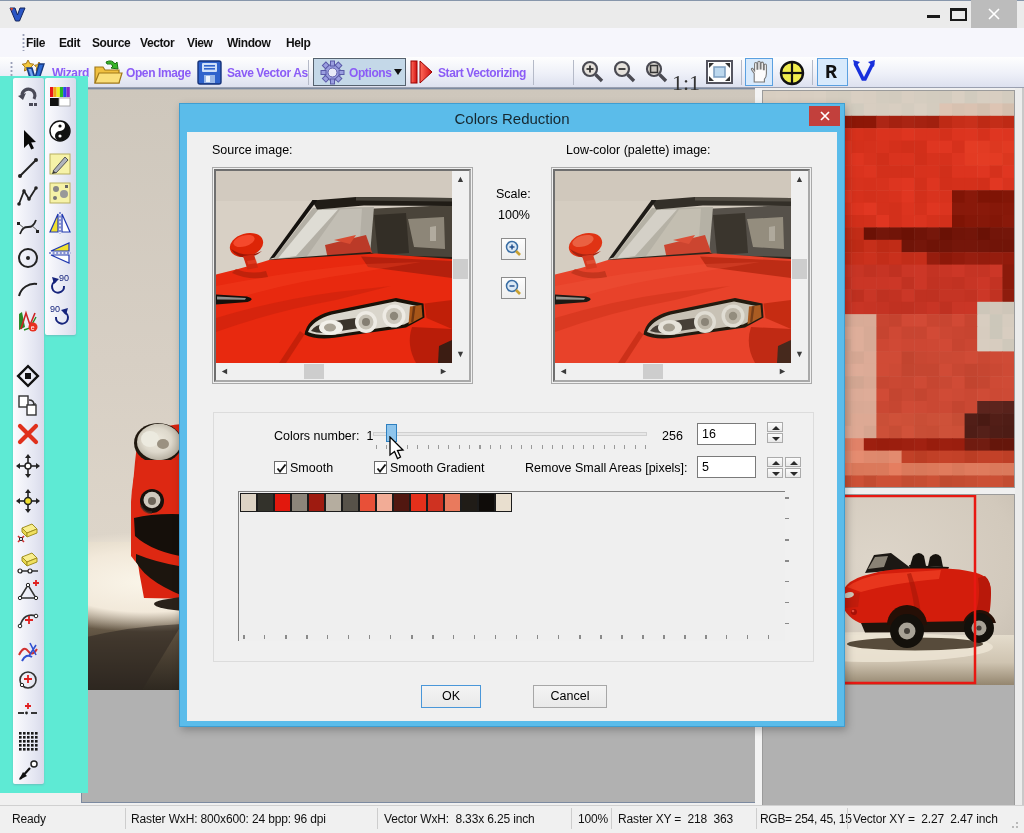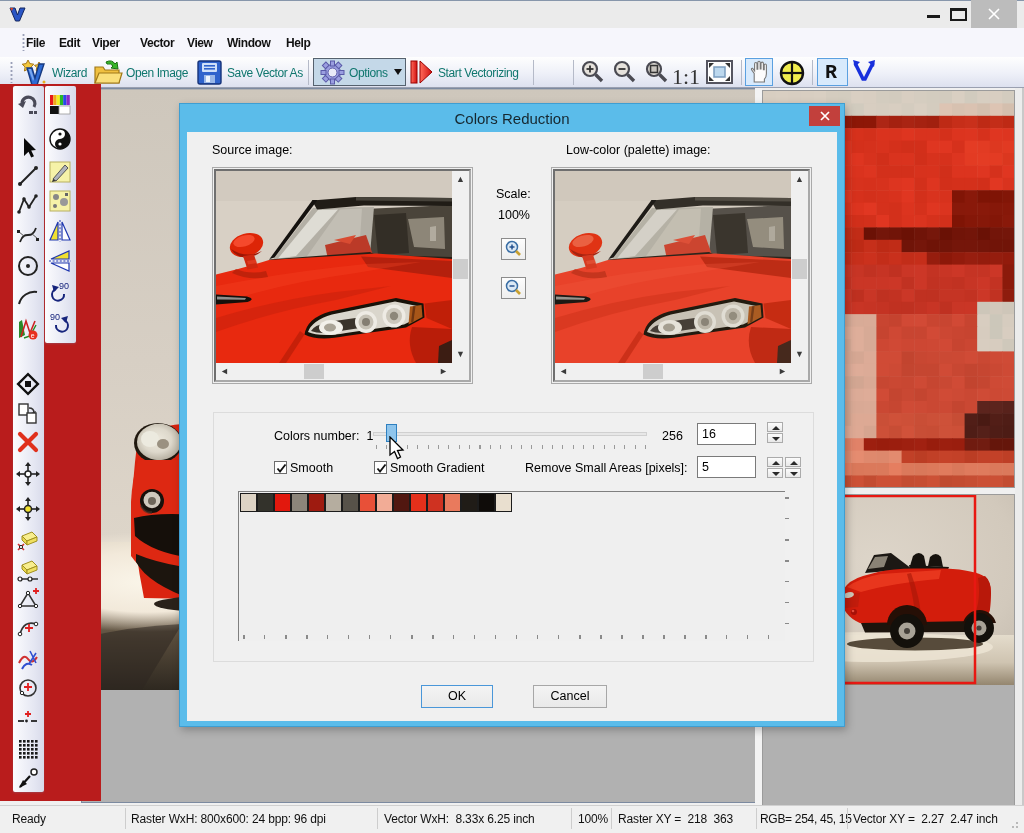--- a/index.html
+++ b/index.html
@@ -8,25 +8,25 @@
 #titlebar{left:0;top:0;width:1024px;height:28px;background:#ebebeb;border-top:1px solid #8796ab}
 #title-text{left:0;top:6px;width:1024px;text-align:center;font-size:14px;color:#1c1c1c}
 #btn-min{left:927px;top:15px;width:13px;height:3px;background:#1a1a1a}
 #btn-max{left:950px;top:8px;width:17px;height:13px;border:2px solid #1a1a1a;border-top-width:3px}
 #btn-close{left:971px;top:0;width:46px;height:28px;background:#bcbcbc;color:#fff;text-align:center;font-size:15px;line-height:26px}
 
 #menubar{left:0;top:28px;width:1024px;height:29px;background:#f6f6fc}
 .menuitem{position:absolute;top:36px;font-size:12px;color:#111;font-weight:700;letter-spacing:-.4px}
 
 #toolbar{left:0;top:57px;width:1024px;height:31px;background:linear-gradient(#fefefe,#eef0f8 55%,#dde1ef);border-bottom:1px solid #9aa0b0}
-.tbtext{position:absolute;top:66px;font-size:12px;color:#0f766e;font-weight:400;letter-spacing:-.4px}
+.tbtext{position:absolute;top:66px;font-size:12px;color:#8b5cf6;font-weight:700;letter-spacing:-.4px}
 .tbsep{position:absolute;top:60px;width:1px;height:25px;background:#b5bac8}
 .grip{position:absolute;width:3px;background-image:radial-gradient(circle at 1.5px 2px,#9aa0b8 1px,transparent 1.2px);background-size:3px 4px}
 
-#dock{left:0;top:84px;width:101px;height:717px;background:#b91c1c}
+#dock{left:0;top:76px;width:88px;height:717px;background:#5eead4}
 .vstrip{position:absolute;width:31px;border-radius:2px;background:linear-gradient(90deg,#fcfcfe,#e4e6f2 70%,#d8daea);box-shadow:0 1px 2px rgba(120,120,150,.35)}
 
 #canvas{left:81px;top:88px;width:674px;height:715px;background:#b1b1b1;border:1px solid #7c8aa0;border-right:none}
 #photo{left:0;top:1px;width:673px;height:600px}
 #divider{left:755px;top:88px;width:7px;height:717px;background:#f3f3f3}
 #rightpanel{left:762px;top:88px;width:253px;height:717px;background:#f0f0f0}
 #mag{left:0;top:2px;width:253px;height:398px;border:1px solid #9b9b9b;background:#d6cec1}
 #overview{left:0;top:406px;width:253px;height:311px;border:1px solid #9b9b9b;background:#b1b1b1}
 #rightmargin{left:1015px;top:88px;width:9px;height:717px;background:#ececec;border-right:2px solid #c9c9c9}
 
@@ -50,21 +50,21 @@
 .cb{position:absolute;width:13px;height:13px;background:#fff;border:1px solid #6d6d6d}
 .cb svg{position:absolute;left:0px;top:0px}
 .input{position:absolute;background:#fff;border:1px solid #7a7a7a;font-size:12.5px;color:#000;padding:3px 0 0 4px}
 .spin{position:absolute;width:16px;height:21px}
 .spin .up,.spin .dn{position:absolute;left:0;width:16px;height:10px;background:linear-gradient(#fcfcfc,#e8e8e8);border:1px solid #ababab}
 .spin .up{top:0}.spin .dn{top:11px}
 .spin i{position:absolute;left:4px;width:0;height:0;border-left:4px solid transparent;border-right:4px solid transparent}
 .spin .up i{top:3px;border-bottom:4px solid #2a2a2a}
 .spin .dn i{top:3px;border-top:4px solid #2a2a2a}
 .btn{position:absolute;height:23px;background:linear-gradient(#f4f4f4,#e9e9e9);font-size:12.5px;text-align:center;line-height:21px;color:#000}
-#ok{border:1px solid #4a97d9;width:72px}
+#ok{border:1px solid #4a97d9;width:60px}
 #cancel{border:1px solid #a7a7a7;width:74px}
 .swatch{position:absolute;width:17px;height:19px;border:1px solid #1c1c1c}
 </style></head>
 <body>
 <div id="app">
 
 <div class="abs" id="canvas">
       <svg class="abs" id="photo" viewBox="0 0 673 600" preserveAspectRatio="none">
 <defs>
 <linearGradient id="pbg" x1="0" y1="0" x2="0" y2="1">
@@ -825,21 +825,21 @@
 <div class="abs" id="btn-min"></div>
 <div class="abs" id="btn-max"></div>
 <div class="abs" id="btn-close"><svg width="12" height="12" viewBox="0 0 12 12" style="margin-top:8px">
         <path d="M1,1 L11,11 M11,1 L1,11" stroke="#fff" stroke-width="1.6"></path>
       </svg></div>
 
 <div class="abs" id="menubar"></div>
 <div class="abs grip" style="left:22px;top:33px;height:18px"></div>
 <div class="menuitem" style="left:26px">File</div>
 <div class="menuitem" style="left:59px">Edit</div>
-<div class="menuitem" style="left:92px">Viper</div>
+<div class="menuitem" style="left:92px">Source</div>
 <div class="menuitem" style="left:140px">Vector</div>
 <div class="menuitem" style="left:187px">View</div>
 <div class="menuitem" style="left:227px">Window</div>
 <div class="menuitem" style="left:286px">Help</div>
 
 <div class="abs" id="toolbar"></div>
 <div id="tb-items">
       <svg class="abs" style="left:20px;top:58px" width="30" height="28" viewBox="0 0 30 28">
         <path d="M8,2 l1.8,3.6 4,.6 -2.9,2.8 .7,4 -3.6-1.9 -3.6,1.9 .7-4 -2.9-2.8 4-.6 Z" fill="#f5c93c" stroke="#a87818" stroke-width="1"></path>
         <path d="M19,4 l1.4,2.8 3.1,.5 -2.2,2.2 .5,3.1 -2.8-1.5 -2.8,1.5 .5-3.1 -2.2-2.2 3.1-.5 Z" fill="#f5c93c" stroke="#a87818" stroke-width="1"></path>
@@ -907,21 +907,21 @@
       <svg class="abs" style="left:613px;top:60px" width="23" height="23" viewBox="0 0 23 23">
         <circle cx="9" cy="9" r="7" fill="#e6e2dc" stroke="#4a4a52" stroke-width="2.2"></circle>
         <line x1="14.5" y1="14.5" x2="21" y2="21" stroke="#4a4a52" stroke-width="3.4"></line>
         <line x1="5.5" y1="9" x2="12.5" y2="9" stroke="#333" stroke-width="1.8"></line>
       </svg>
       <svg class="abs" style="left:645px;top:60px" width="23" height="23" viewBox="0 0 23 23">
         <circle cx="9" cy="9" r="7" fill="#e6e2dc" stroke="#4a4a52" stroke-width="2.2"></circle>
         <line x1="14.5" y1="14.5" x2="21" y2="21" stroke="#4a4a52" stroke-width="3.4"></line>
         <rect x="5.5" y="5.5" width="7" height="7" fill="#c8c4be" stroke="#333" stroke-width="1.6"></rect>
       </svg>
-      <div class="abs" style="left:672px;top:64px;font-family:'Liberation Serif',serif;font-size:22px;color:#333;letter-spacing:0px">1:1</div>
+      <div class="abs" style="left:672px;top:70px;font-family:'Liberation Serif',serif;font-size:22px;color:#333;letter-spacing:0px">1:1</div>
       <svg class="abs" style="left:706px;top:60px" width="27" height="24" viewBox="0 0 27 24">
         <rect x="1" y="1" width="25" height="22" fill="#fdfdfd" stroke="#55555f" stroke-width="2"></rect>
         <rect x="8" y="7" width="11" height="10" fill="#bcd8ee" stroke="#7a9cbe" stroke-width="1.5"></rect>
         <path d="M3,3 l5,0 -5,5 Z" fill="#333"></path>
         <path d="M24,3 l0,5 -5,-5 Z" fill="#333"></path>
         <path d="M3,21 l0,-5 5,5 Z" fill="#333"></path>
         <path d="M24,21 l-5,0 5,-5 Z" fill="#333"></path>
       </svg>
       <div class="tbsep" style="left:741px"></div>
       <div class="abs" style="left:745px;top:58px;width:28px;height:28px;background:#d8eafc;border:1px solid #5aa0e0"></div>

